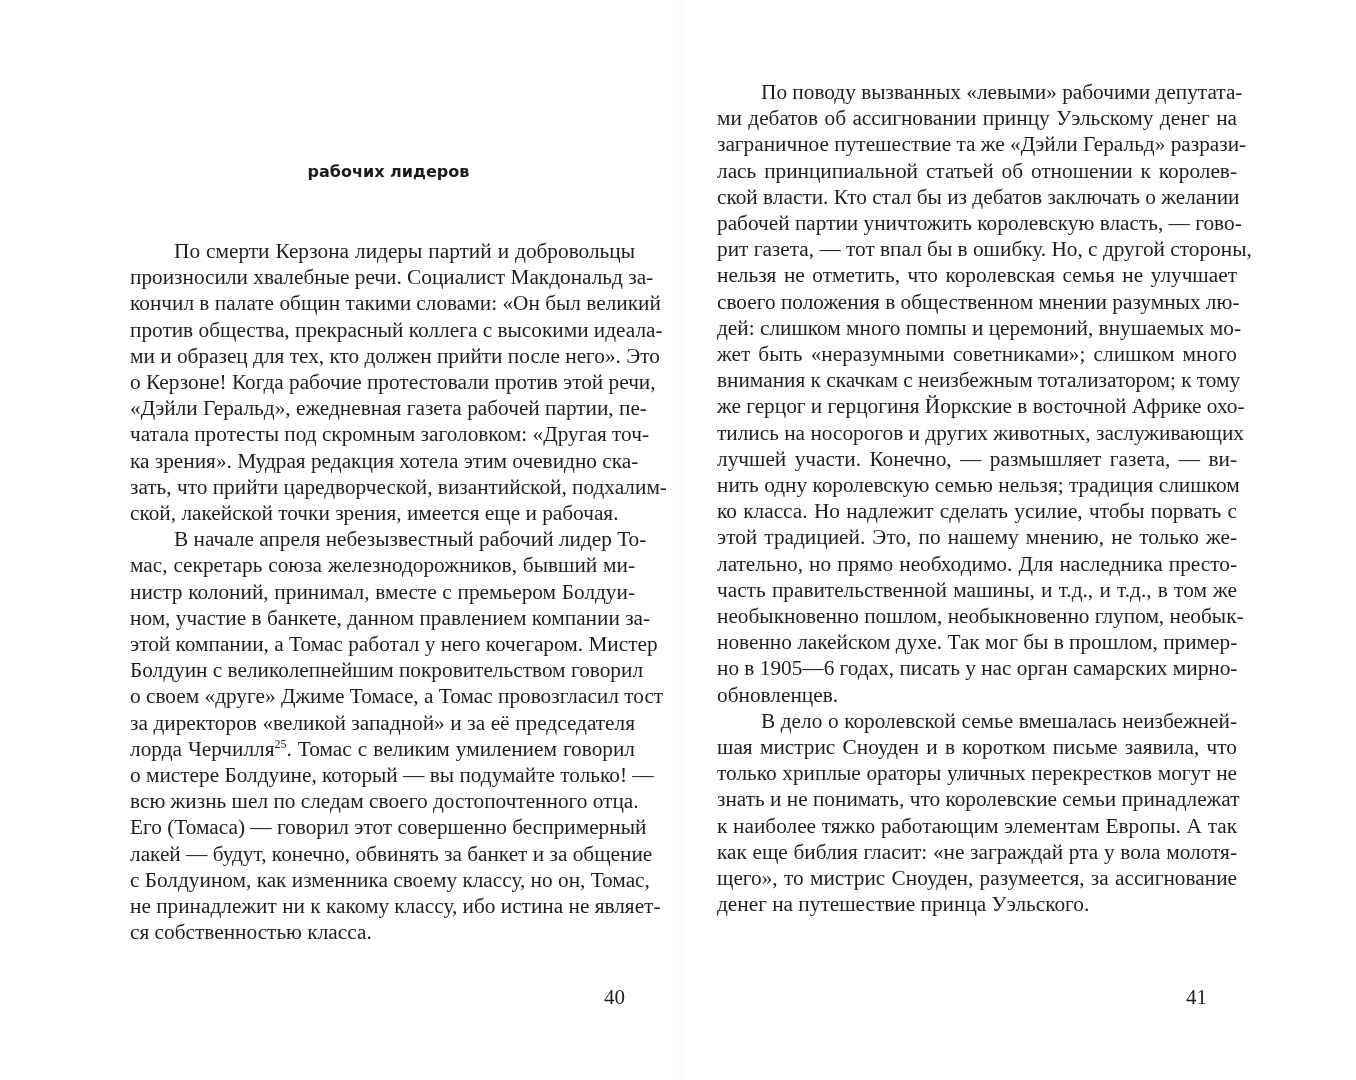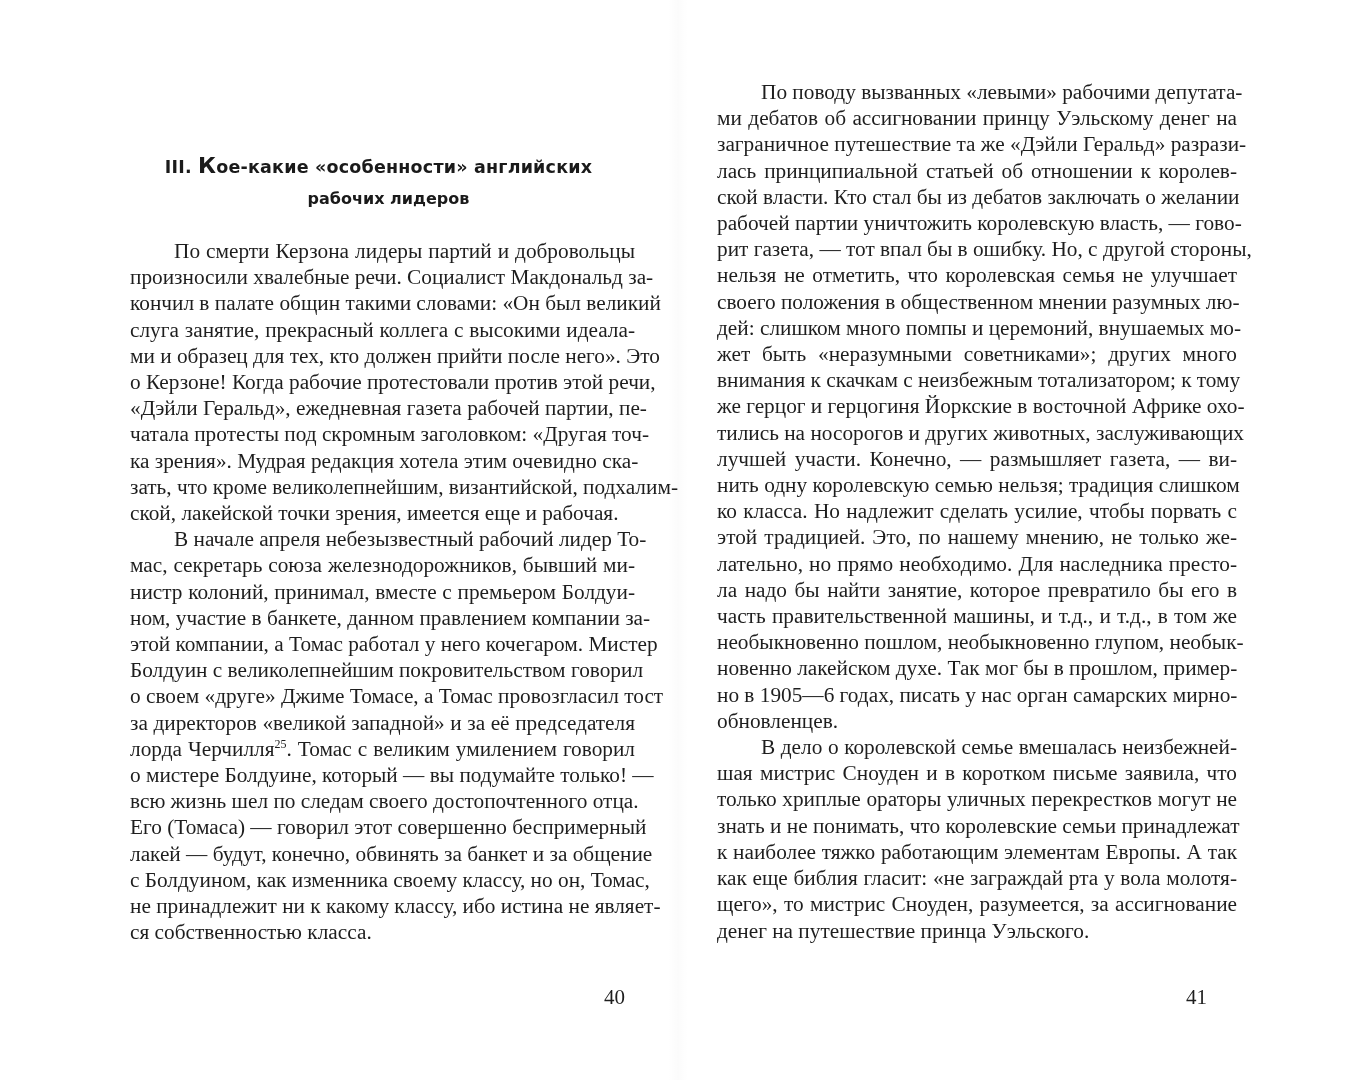--- a/index.html
+++ b/index.html
@@ -111,36 +111,35 @@
     background: linear-gradient(to right, rgba(0,0,0,0), rgba(0,0,0,0.015), rgba(0,0,0,0));
   }
 </style>
 </head>
 <body>
 
 <div class="gutter-shade"></div>
 
 <div class="page page-left">
   <h2 class="chapter-title">
-    <span class="line1"><span>III.</span> <span class="big-k">К</span><span>ое-какие «особенности» английских</span></span>
     <span class="line2">рабочих лидеров</span>
   </h2>
 
   <div class="text-block">
     <p class="para">
       <span class="line">По смерти Керзона лидеры партий и добровольцы</span>
       <span class="line">произносили хвалебные речи. Социалист Макдональд за-</span>
       <span class="line">кончил в палате общин такими словами: «Он был великий</span>
-      <span class="line">слуга занятие, прекрасный коллега с высокими идеала-</span>
+      <span class="line">против общества, прекрасный коллега с высокими идеала-</span>
       <span class="line">ми и образец для тех, кто должен прийти после него». Это</span>
       <span class="line">о Керзоне! Когда рабочие протестовали против этой речи,</span>
       <span class="line">«Дэйли Геральд», ежедневная газета рабочей партии, пе-</span>
       <span class="line">чатала протесты под скромным заголовком: «Другая точ-</span>
       <span class="line">ка зрения». Мудрая редакция хотела этим очевидно ска-</span>
-      <span class="line">зать, что кроме великолепнейшим, византийской, подхалим-</span>
+      <span class="line">зать, что прийти царедворческой, византийской, подхалим-</span>
       <span class="line last">ской, лакейской точки зрения, имеется еще и рабочая.</span>
     </p>
     <p class="para">
       <span class="line">В начале апреля небезызвестный рабочий лидер То-</span>
       <span class="line">мас, секретарь союза железнодорожников, бывший ми-</span>
       <span class="line">нистр колоний, принимал, вместе с премьером Болдуи-</span>
       <span class="line">ном, участие в банкете, данном правлением компании за-</span>
       <span class="line">этой компании, а Томас работал у него кочегаром. Мистер</span>
       <span class="line">Болдуин с великолепнейшим покровительством говорил</span>
       <span class="line">о своем «друге» Джиме Томасе, а Томас провозгласил тост</span>
@@ -165,30 +164,29 @@
       <span class="line">По поводу вызванных «левыми» рабочими депутата-</span>
       <span class="line">ми дебатов об ассигновании принцу Уэльскому денег на</span>
       <span class="line">заграничное путешествие та же «Дэйли Геральд» разрази-</span>
       <span class="line">лась принципиальной статьей об отношении к королев-</span>
       <span class="line">ской власти. Кто стал бы из дебатов заключать о желании</span>
       <span class="line">рабочей партии уничтожить королевскую власть, — гово-</span>
       <span class="line">рит газета, — тот впал бы в ошибку. Но, с другой стороны,</span>
       <span class="line">нельзя не отметить, что королевская семья не улучшает</span>
       <span class="line">своего положения в общественном мнении разумных лю-</span>
       <span class="line">дей: слишком много помпы и церемоний, внушаемых мо-</span>
-      <span class="line">жет быть «неразумными советниками»; других много</span>
+      <span class="line">жет быть «неразумными советниками»; слишком много</span>
       <span class="line">внимания к скачкам с неизбежным тотализатором; к тому</span>
       <span class="line">же герцог и герцогиня Йоркские в восточной Африке охо-</span>
       <span class="line">тились на носорогов и других животных, заслуживающих</span>
       <span class="line">лучшей участи. Конечно, — размышляет газета, — ви-</span>
       <span class="line">нить одну королевскую семью нельзя; традиция слишком</span>
       <span class="line">ко класса. Но надлежит сделать усилие, чтобы порвать с</span>
       <span class="line">этой традицией. Это, по нашему мнению, не только же-</span>
       <span class="line">лательно, но прямо необходимо. Для наследника престо-</span>
-      <span class="line">ла надо бы найти занятие, которое превратило бы его в</span>
       <span class="line">часть правительственной машины, и т.д., и т.д., в том же</span>
       <span class="line">необыкновенно пошлом, необыкновенно глупом, необык-</span>
       <span class="line">новенно лакейском духе. Так мог бы в прошлом, пример-</span>
       <span class="line">но в 1905—6 годах, писать у нас орган самарских мирно-</span>
       <span class="line last">обновленцев.</span>
     </p>
     <p class="para">
       <span class="line">В дело о королевской семье вмешалась неизбежней-</span>
       <span class="line">шая мистрис Сноуден и в коротком письме заявила, что</span>
       <span class="line">только хриплые ораторы уличных перекрестков могут не</span>

